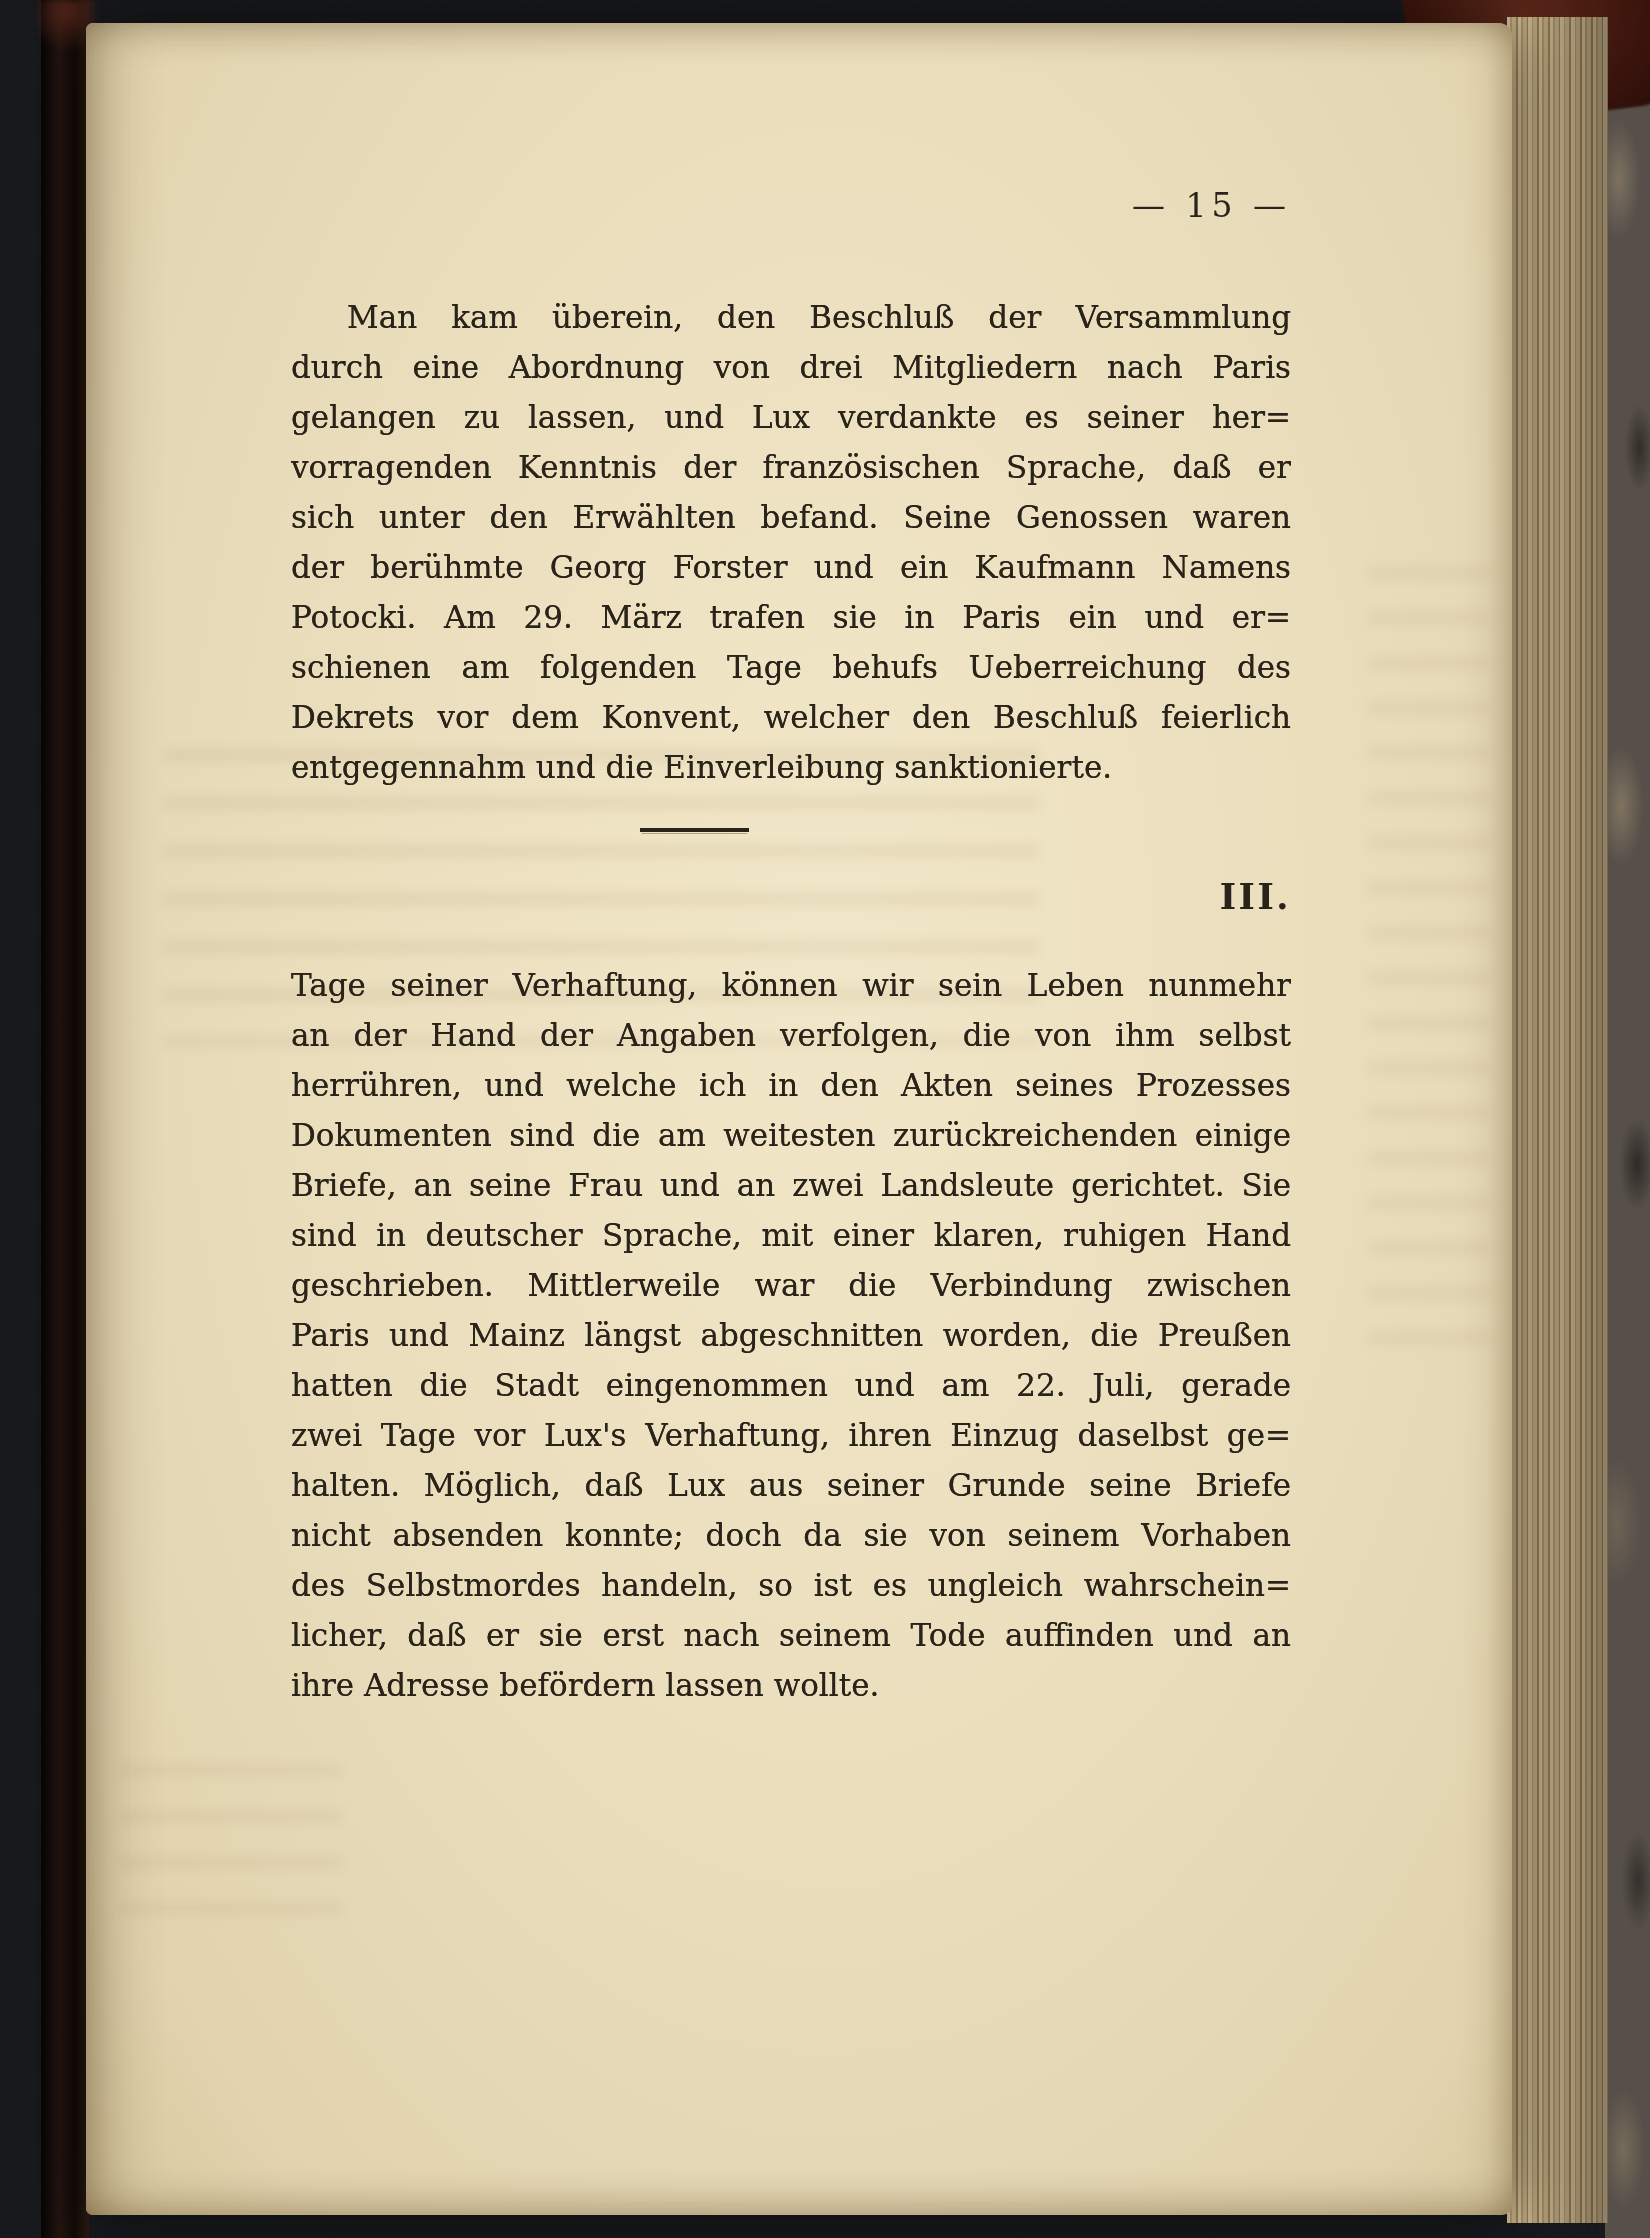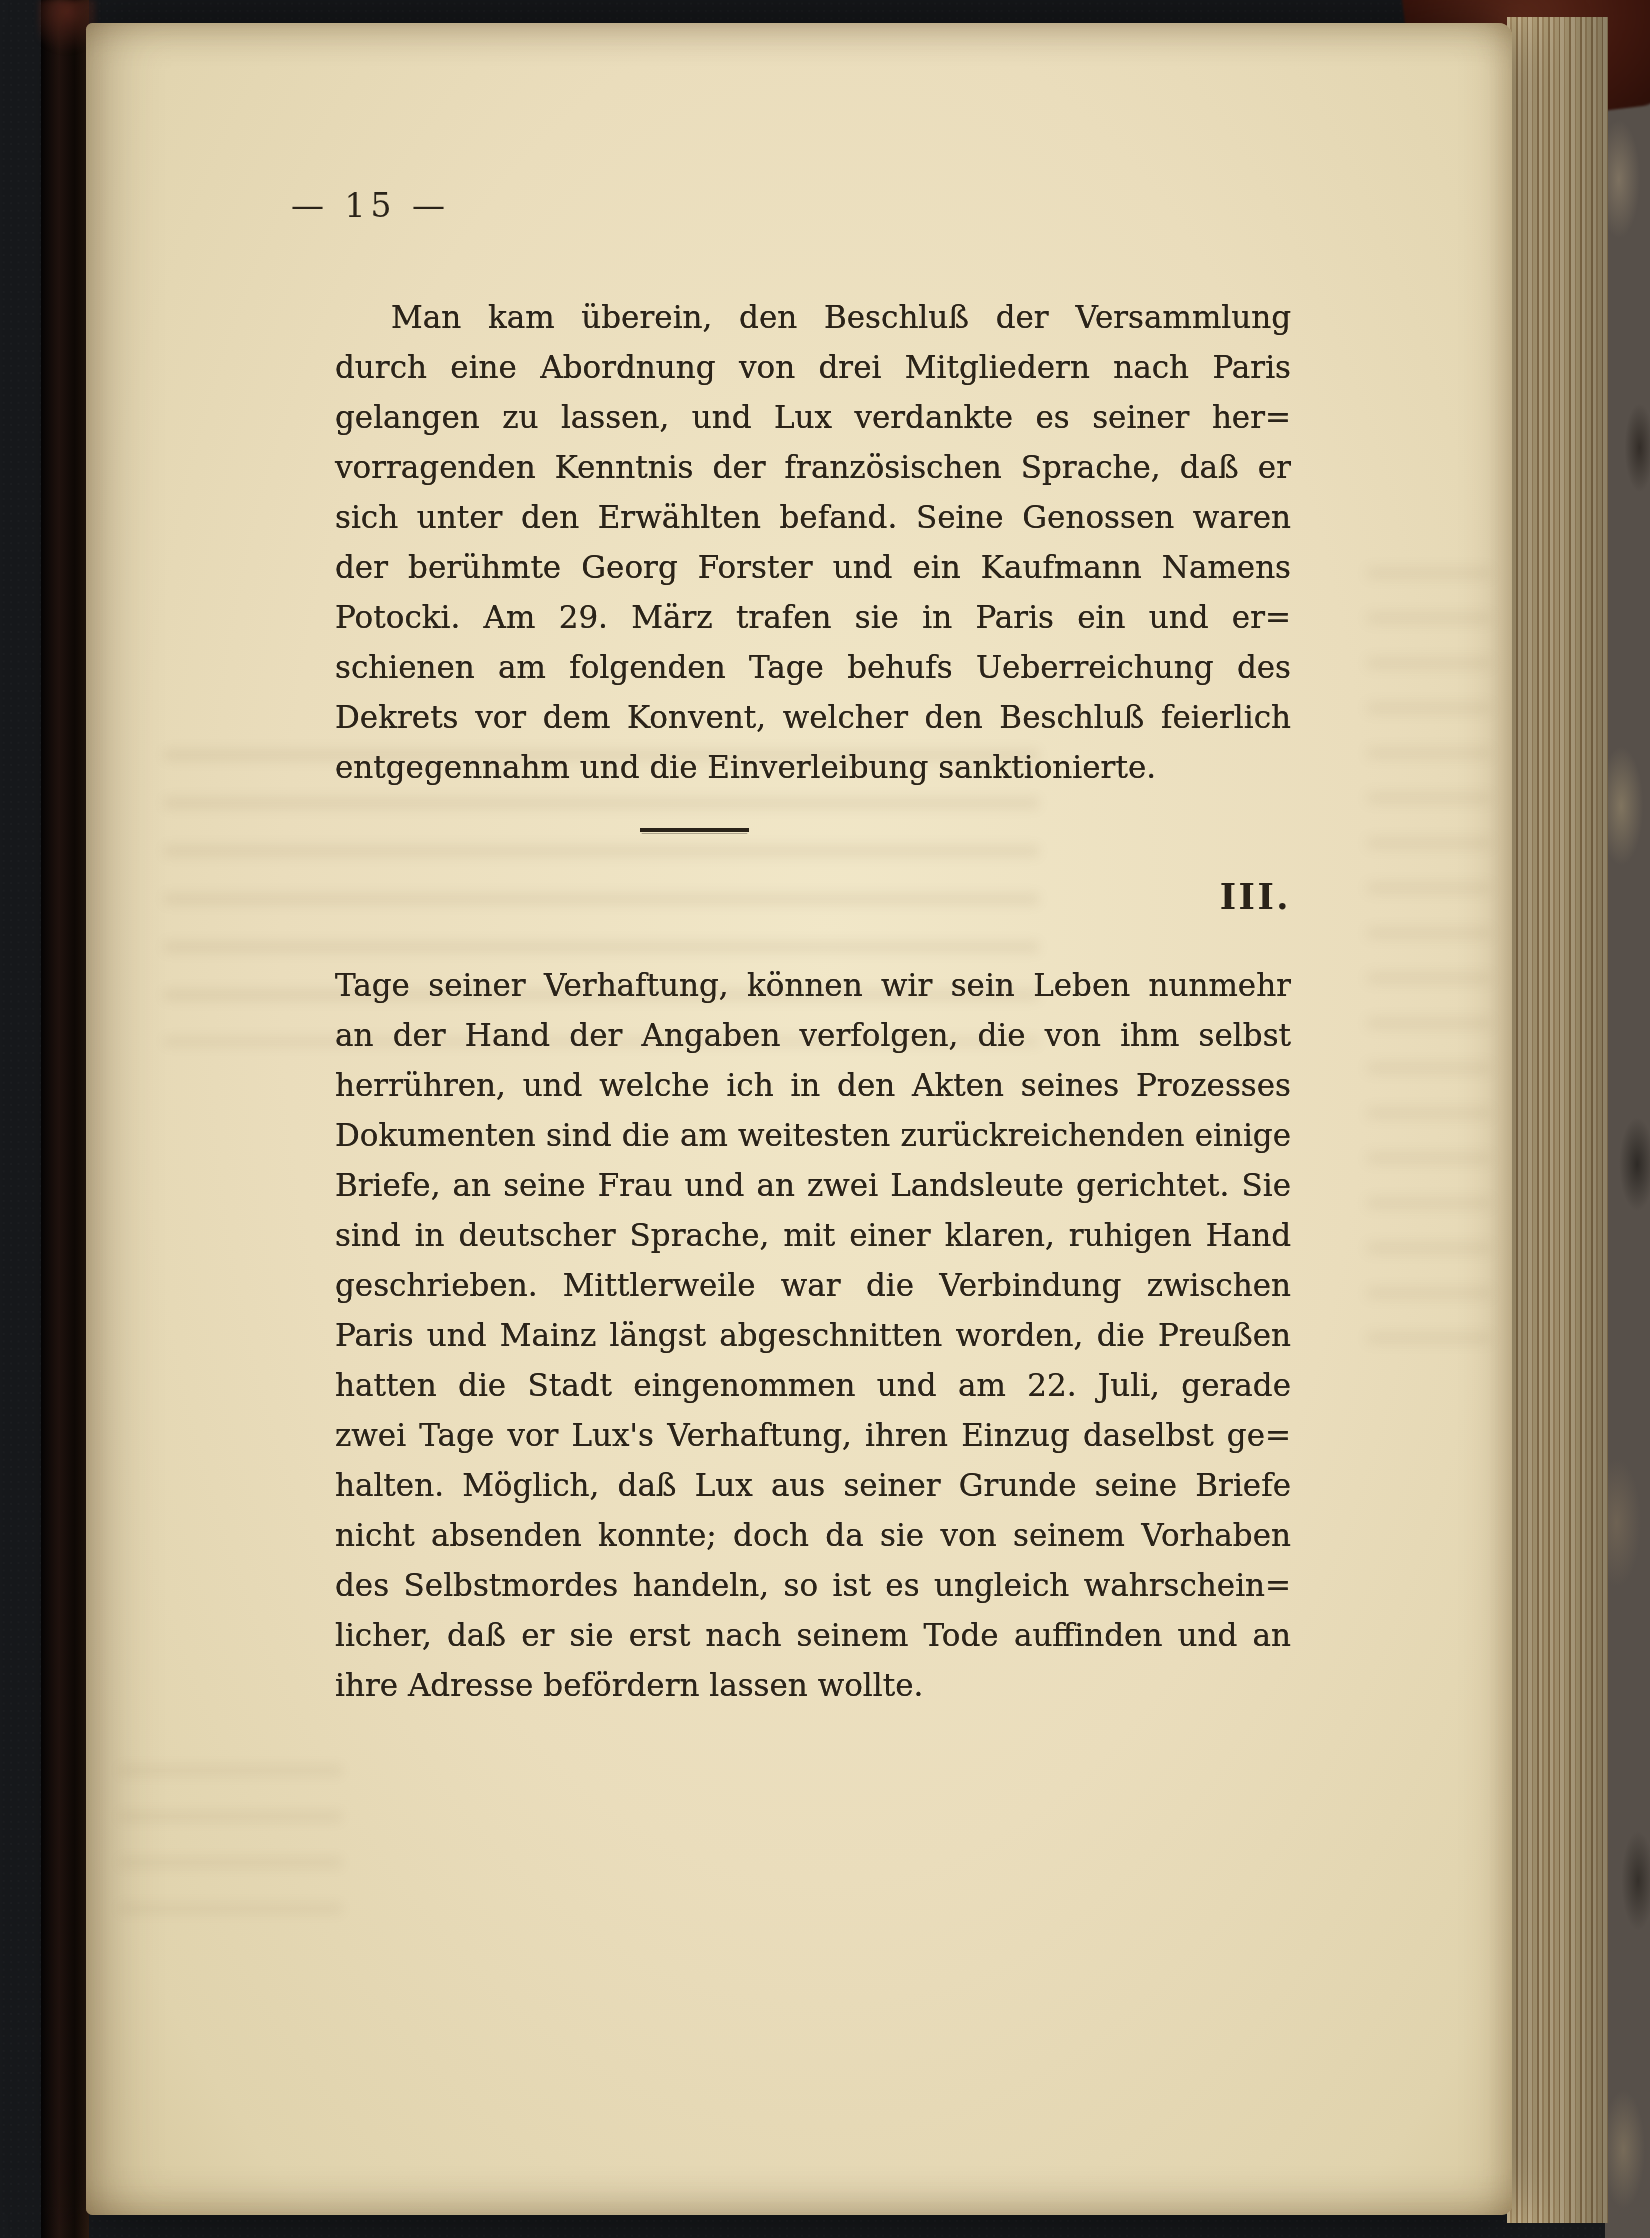--- a/index.html
+++ b/index.html
@@ -101,33 +101,32 @@
 
   
   .text-block{
     position:absolute;left:205px;top:0;width:1000px;z-index:5;
     color:var(--ink);
     font-size:31px;
     line-height:50px;
   }
   .page-number{
     margin-top:158px;
-    text-align:left;
+    text-align:right;
     font-size:33px;
     letter-spacing:5px;
   }
   .paragraph{overflow:hidden;}
   .p1{margin-top:61px;}
   .p2{margin-top:38px;}
   .p3{margin-top:8.3px;}
   .line{
     text-align:justify;
     text-align-last:justify;
     text-shadow:0 0 0.4px rgba(42,35,25,0.85);
-    margin-left:44px;
   }
   .line.first{text-indent:56px;}
   .line.last{text-align-last:left;}
   .divider{
     width:109px;height:4.1px;
     background:var(--ink);
     margin:36px auto 0;
     position:relative;left:-97px;
     box-shadow:0 3.3px 0 -1.7px rgba(42,35,25,0.55);
   }

